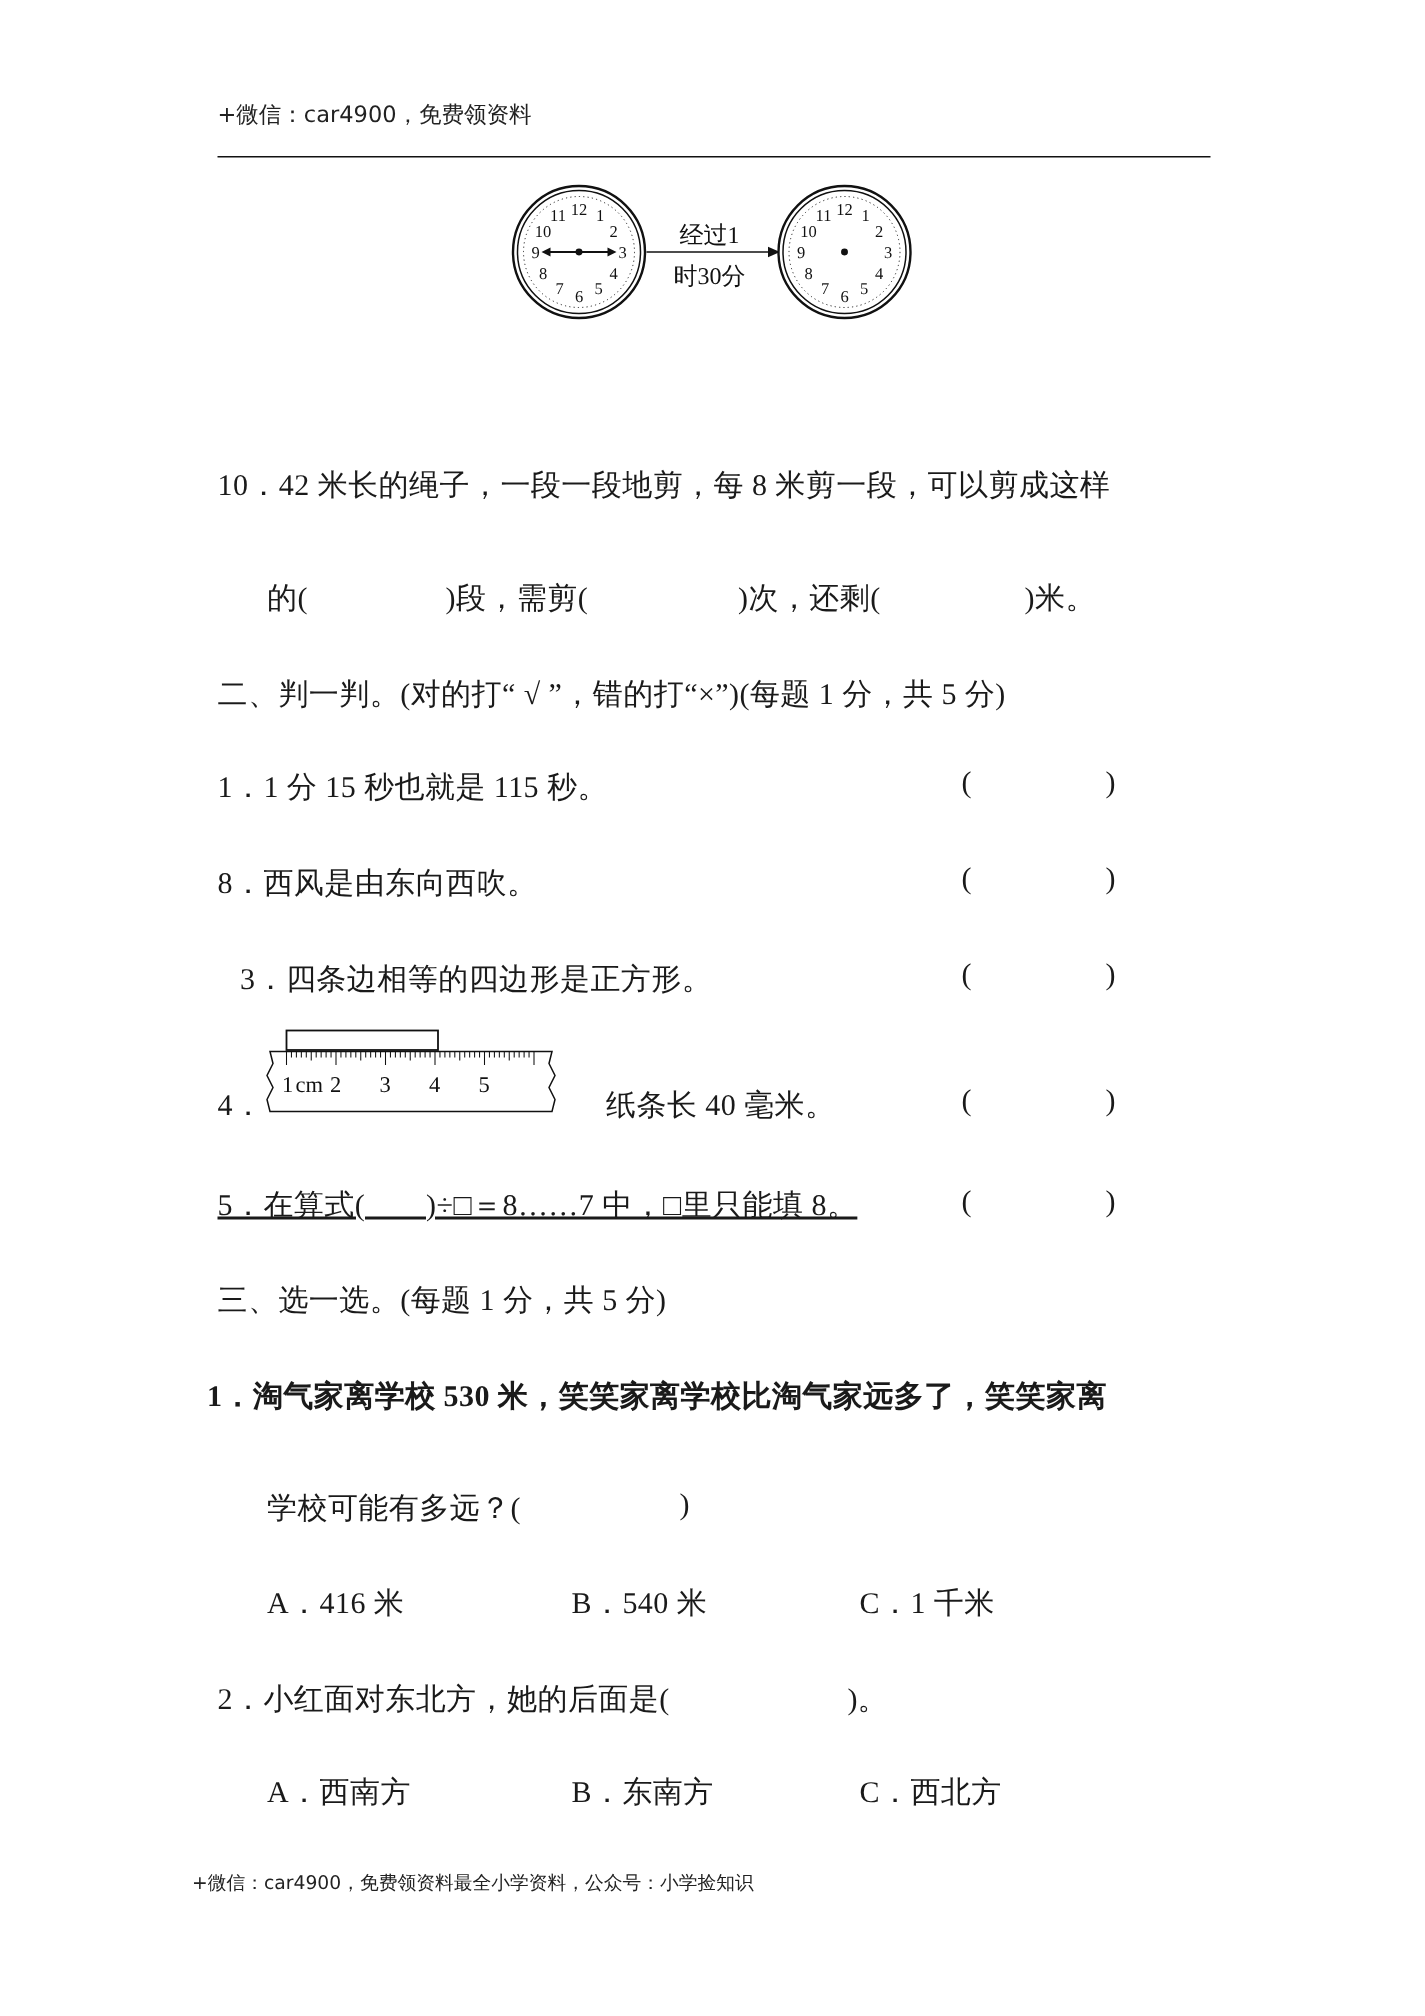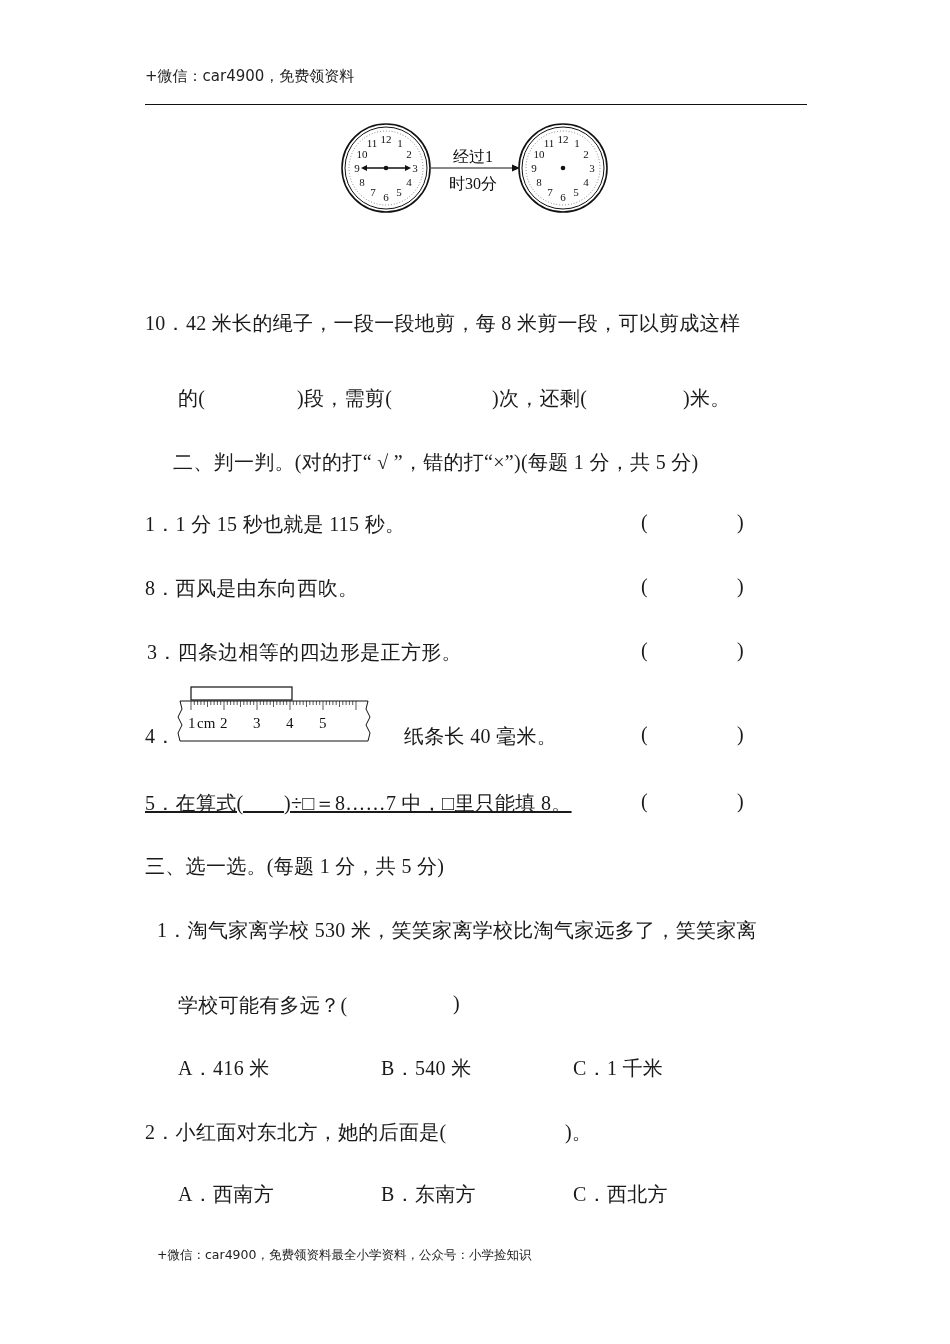--- a/index.html
+++ b/index.html
@@ -1,21 +1,21 @@
 <!DOCTYPE html>
 <html><head>
 <meta charset="utf-8">
 <style>
   html, body { margin:0; padding:0; background:#ffffff; }
   body { width:950px; height:1344px; position:relative; overflow:hidden;
          font-family:"Liberation Serif","DejaVu Serif",serif; color:#1a1a1a; }
   .abs { position:absolute; white-space:nowrap; }
   .hdr { left:145px; top:67px; font-family:"DejaVu Sans","Liberation Sans",sans-serif; font-size:15px; color:#222; }
   .rule { left:145px; top:104px; width:662px; height:0; border-top:1.6px solid #111; }
-  .ftr { left:157px; top:1247px; font-family:"DejaVu Sans","Liberation Sans",sans-serif; font-size:12.5px; color:#222; }
+  .ftr { left:128px; top:1247px; font-family:"DejaVu Sans","Liberation Sans",sans-serif; font-size:12.5px; color:#222; }
   .txt { font-size:20px; letter-spacing:0.3px; }
   .paren { font-size:20px; }
   svg text { font-family:"Liberation Serif","DejaVu Serif",serif; }
 </style>
 </head>
 <body>
 
 <div class="abs hdr">+微信：car4900，免费领资料</div>
 <div class="abs rule"></div>
 
@@ -76,31 +76,31 @@
     </g>
   </svg>
 </div>
 
 <div class="abs txt" style="left:145px;top:310px;">10．42 米长的绳子，一段一段地剪，每 8 米剪一段，可以剪成这样</div>
 <div class="abs txt" style="left:178px;top:385px;">的(</div>
 <div class="abs txt" style="left:297px;top:385px;">)段，需剪(</div>
 <div class="abs txt" style="left:492px;top:385px;">)次，还剩(</div>
 <div class="abs txt" style="left:683px;top:385px;">)米。</div>
 
-<div class="abs txt" style="left:145px;top:449px;margin-left:28px;">二、判一判。(对的打“ √ ”，错的打“×”)(每题 1 分，共 5 分)</div>
+<div class="abs txt" style="left:145px;top:449px;">二、判一判。(对的打“ √ ”，错的打“×”)(每题 1 分，共 5 分)</div>
 
 <div class="abs txt" style="left:145px;top:511px;">1．1 分 15 秒也就是 115 秒。</div>
 <div class="abs paren" style="left:641px;top:511px;">(</div>
 <div class="abs paren" style="left:737px;top:511px;">)</div>
 
 <div class="abs txt" style="left:145px;top:575px;">8．西风是由东向西吹。</div>
 <div class="abs paren" style="left:641px;top:575px;">(</div>
 <div class="abs paren" style="left:737px;top:575px;">)</div>
 
-<div class="abs txt" style="left:147px;top:639px;">3．四条边相等的四边形是正方形。</div>
+<div class="abs txt" style="left:160px;top:639px;">3．四条边相等的四边形是正方形。</div>
 <div class="abs paren" style="left:641px;top:639px;">(</div>
 <div class="abs paren" style="left:737px;top:639px;">)</div>
 
 <div class="abs txt" style="left:145px;top:723px;">4．</div>
 <div class="abs" style="left:176px;top:685px;width:200px;height:60px;">
   <svg width="200" height="60" viewBox="0 0 200 60">
     <rect x="15" y="2" width="101" height="13" fill="#fff" stroke="#111" stroke-width="1.2"></rect>
     <path d="M4,16 L192,16 L190,24 L194,32 L190,40 L194,48 L192,56 L4,56 L2,48 L6,40 L2,32 L6,24 Z" fill="#fff" stroke="#111" stroke-width="1"></path>
     <g stroke="#111" stroke-width="0.7">
       <line x1="15" y1="16" x2="15" y2="25"></line>
@@ -168,21 +168,21 @@
 <div class="abs txt" style="left:373px;top:723px;margin-left:31px;">纸条长 40 毫米。</div>
 <div class="abs paren" style="left:641px;top:723px;">(</div>
 <div class="abs paren" style="left:737px;top:723px;">)</div>
 
 <div class="abs txt" style="left:145px;top:790px;text-decoration:underline;">5．在算式(　　)÷□＝8……7 中，□里只能填 8。</div>
 <div class="abs paren" style="left:641px;top:790px;">(</div>
 <div class="abs paren" style="left:737px;top:790px;">)</div>
 
 <div class="abs txt" style="left:145px;top:853px;">三、选一选。(每题 1 分，共 5 分)</div>
 
-<div class="abs txt" style="left:157px;top:917px;">1．淘气家离学校 530 米，笑笑家离学校比淘气家远多了，笑笑家离</div>
+<div class="abs txt" style="left:138px;top:917px;font-weight:bold;">1．淘气家离学校 530 米，笑笑家离学校比淘气家远多了，笑笑家离</div>
 <div class="abs txt" style="left:178px;top:992px;">学校可能有多远？(</div>
 <div class="abs paren" style="left:453px;top:992px;">)</div>
 <div class="abs txt" style="left:178px;top:1055px;text-align:center;">A．416 米</div>
 <div class="abs txt" style="left:381px;top:1055px;">B．540 米</div>
 <div class="abs txt" style="left:573px;top:1055px;">C．1 千米</div>
 
 <div class="abs txt" style="left:145px;top:1119px;">2．小红面对东北方，她的后面是(</div>
 <div class="abs paren" style="left:565px;top:1119px;">)。</div>
 <div class="abs txt" style="left:178px;top:1181px;">A．西南方</div>
 <div class="abs txt" style="left:381px;top:1181px;">B．东南方</div>

